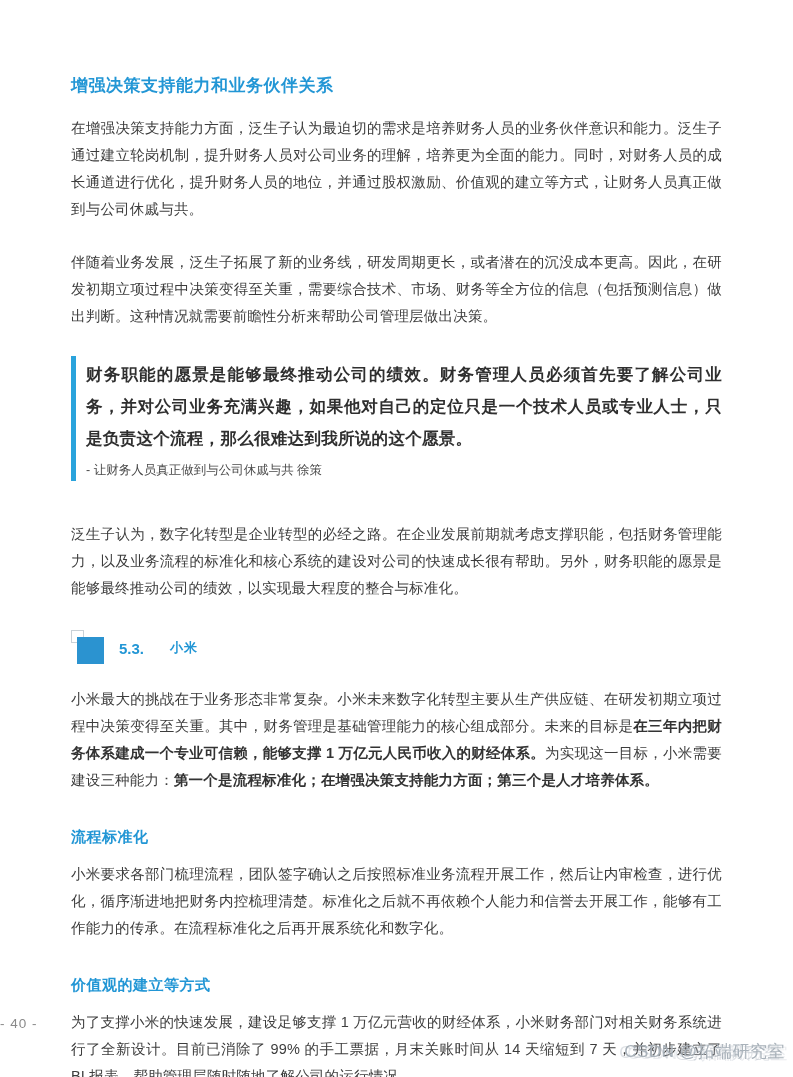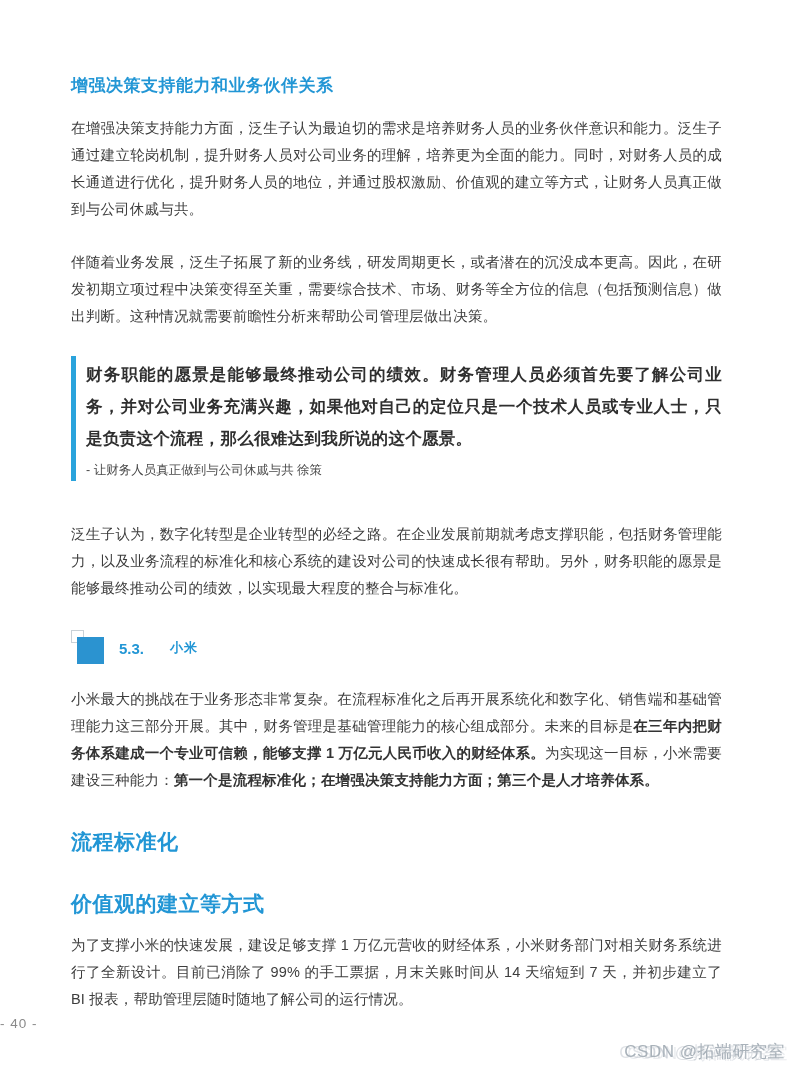--- a/index.html
+++ b/index.html
@@ -18,21 +18,21 @@
   }
   h2.blue-heading {
     color:#2296d5;
     font-size:17px;
     font-weight:bold;
     letter-spacing:0.5px;
     margin:14px 0 18px 0;
   }
   h3.blue-subheading {
     color:#2296d5;
-    font-size:21px;
+    font-size:15px;
     font-weight:bold;
     letter-spacing:0.5px;
     margin:34px 0 14px 0;
   }
   p.body-para {
     font-size:14.5px;
     line-height:27px;
     color:#3d3d3d;
     text-align:justify;
     margin:0 0 26px 0;
@@ -115,24 +115,25 @@
 
   <div class="sec-head">
     <span class="icon-wrap">
       <span class="sq-outline"></span>
       <span class="sq-fill"></span>
     </span>
     <span class="sec-num">5.3.</span>
     <span class="sec-title">小米</span>
   </div>
 
-  <p class="body-para"><span>小米最大的挑战在于业务形态非常复杂。在流程标准化之后再开展系统化和数字化、销售端和基础管理能力这三部分开展。其中，财务管理是基础管理能力的核心组成部分。未来的目标是</span><b>在三年内把财务体系建成一个专业可信赖，能够支撑 1 万亿元人民币收入的财经体系。</b><span>为实现这一目标，小米需要建设三种能力：</span><b>第一个是流程标准化；在增强决策支持能力方面；第三个是人才培养体系。</b></p>
+  <p class="body-para"><span>小米最大的挑战在于业务形态非常复杂。小米未来数字化转型主要从生产供应链、在研发初期立项过程中决策变得至关重。其中，财务管理是基础管理能力的核心组成部分。未来的目标是</span><b>在三年内把财务体系建成一个专业可信赖，能够支撑 1 万亿元人民币收入的财经体系。</b><span>为实现这一目标，小米需要建设三种能力：</span><b>第一个是流程标准化；在增强决策支持能力方面；第三个是人才培养体系。</b></p>
 
   <h3 class="blue-subheading">流程标准化</h3>
 
+  <p class="body-para">小米要求各部门梳理流程，团队签字确认之后按照标准业务流程开展工作，然后让内审检查，进行优化，循序渐进地把财务内控梳理清楚。标准化之后就不再依赖个人能力和信誉去开展工作，能够有工作能力的传承。在流程标准化之后再开展系统化和数字化。</p>
 
   <h3 class="blue-subheading">价值观的建立等方式</h3>
 
   <p class="body-para">为了支撑小米的快速发展，建设足够支撑 1 万亿元营收的财经体系，小米财务部门对相关财务系统进行了全新设计。目前已消除了 99% 的手工票据，月末关账时间从 14 天缩短到 7 天，并初步建立了 BI 报表，帮助管理层随时随地了解公司的运行情况。</p>
 
   <div class="footer-pagenum">- 40 -</div>
 
   <div class="watermark">CSDN @拓端研究室</div>
 
 </div>

